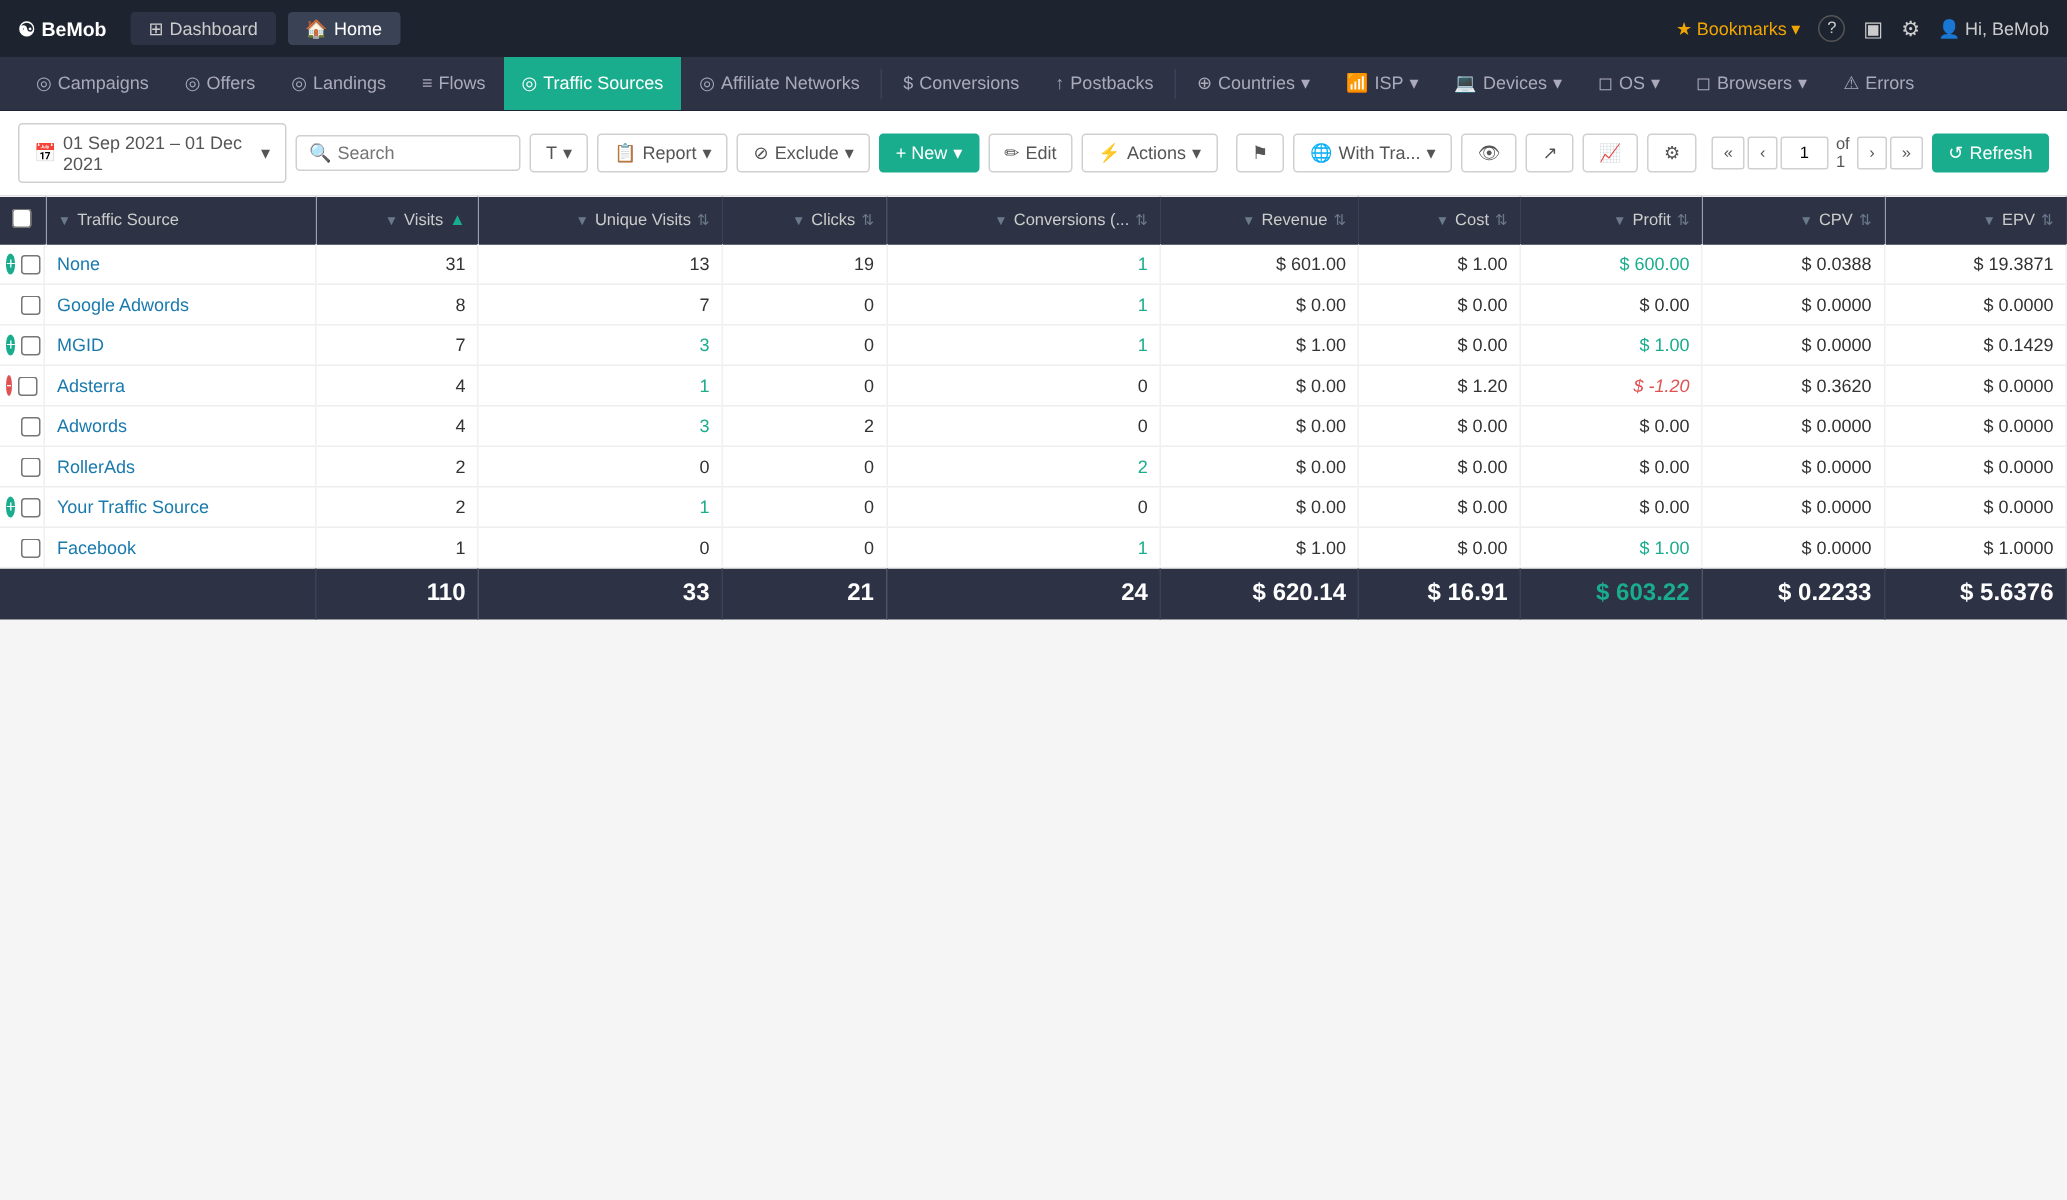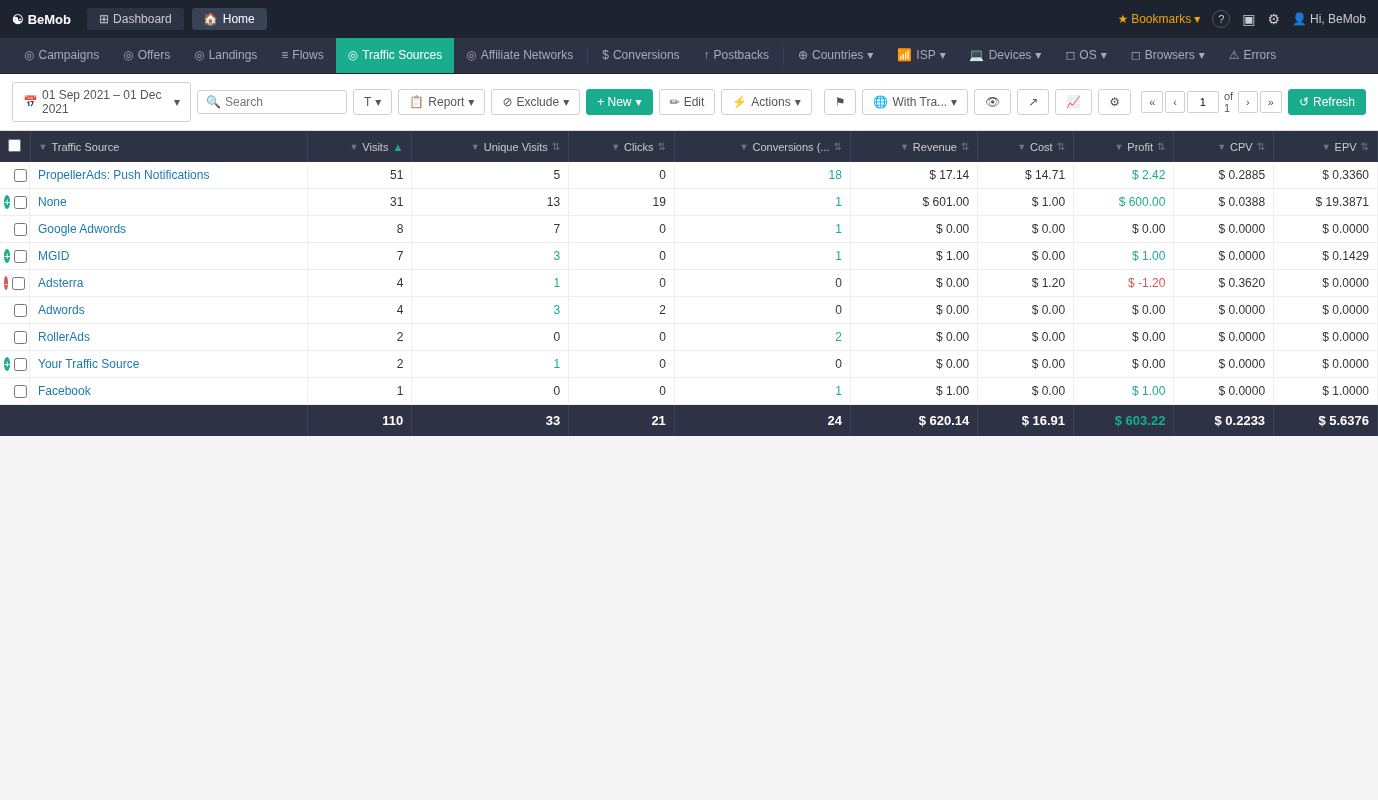--- a/index.html
+++ b/index.html
@@ -128,21 +128,21 @@
     thead th .sort-asc { color: #1aad8d; }
     thead th .filter-icon { color: #6a7a8a; font-size: 9px; }
     tbody tr { border-bottom: 1px solid #eee; }
     tbody td { padding: 6px 8px; border-right: 1px solid #f0f0f0; }
     .td-right { text-align: right; }
     .profit-pos { color: #1aad8d; }
     .link-blue { color: #1a7aad; cursor: pointer; }
 
     
     tfoot tr { background: #2d3344; color: #fff; }
-    tfoot td { padding: 8px 8px; border-right: 1px solid #3a4255; font-weight: 600; text-align: right; font-size: 13px; }
+    tfoot td { padding: 8px 8px; border-right: 1px solid #3a4255; font-weight: 600; text-align: right; font-size: 16px; }
     tfoot td.profit-pos { color: #1aad8d; }
 
     .add-btn {
       display: inline-flex; align-items: center; justify-content: center;
       width: 14px; height: 14px; border-radius: 50%; background: #1aad8d; color: #fff;
       font-size: 11px; cursor: pointer; margin-right: 2px;
     }
     .add-btn.red { background: #e05252; }
     .checkbox-col { width: 30px; text-align: center; }
 
@@ -395,36 +395,20 @@
             <div class="col-header" style="justify-content:flex-end;">
               <span class="filter-icon">▼</span>
               <span>EPV</span>
               <span class="sort-icon">⇅</span>
             </div>
           </th>
         </tr>
       </thead>
       <tbody id="table-body">
 
-      <tr>
-    <td class="checkbox-col" style="display:flex;align-items:center;gap:2px;padding:6px 4px;">
-      <span class="add-btn" style="visibility:hidden;">+</span>
-      <input type="checkbox" style="">
-    </td>
-    <td><span class="link-blue">PropellerAds: Push Notifications</span></td>
-    <td class="td-right">51</td>
-    <td class="td-right" style="">5</td>
-    <td class="td-right">0</td>
-    <td class="td-right" style="color:#1aad8d;">18</td>
-    <td class="td-right">$ 17.14</td>
-    <td class="td-right">$ 14.71</td>
-    <td class="td-right" style="color:#1aad8d;">$ 2.42</td>
-    <td class="td-right">$ 0.2885</td>
-    <td class="td-right">$ 0.3360</td>
-  </tr>
           <tr>
     <td class="checkbox-col" style="display:flex;align-items:center;gap:2px;padding:6px 4px;">
       <span class="add-btn">+</span>
       <input type="checkbox" style="">
     </td>
     <td><span class="link-blue">None</span></td>
     <td class="td-right">31</td>
     <td class="td-right" style="">13</td>
     <td class="td-right">19</td>
     <td class="td-right" style="color:#1aad8d;">1</td>
@@ -471,21 +455,21 @@
       <span class="add-btn red">-</span>
       <input type="checkbox" style="">
     </td>
     <td><span class="link-blue">Adsterra</span></td>
     <td class="td-right">4</td>
     <td class="td-right" style="color:#1aad8d;">1</td>
     <td class="td-right">0</td>
     <td class="td-right" style="">0</td>
     <td class="td-right">$ 0.00</td>
     <td class="td-right">$ 1.20</td>
-    <td class="td-right" style="color:#e05252;">$ -1.20</td>
+    <td class="td-right" style="color:#e05252;font-style:italic;">$ -1.20</td>
     <td class="td-right">$ 0.3620</td>
     <td class="td-right">$ 0.0000</td>
   </tr>
           <tr>
     <td class="checkbox-col" style="display:flex;align-items:center;gap:2px;padding:6px 4px;">
       <span class="add-btn" style="visibility:hidden;">+</span>
       <input type="checkbox" style="">
     </td>
     <td><span class="link-blue">Adwords</span></td>
     <td class="td-right">4</td>

